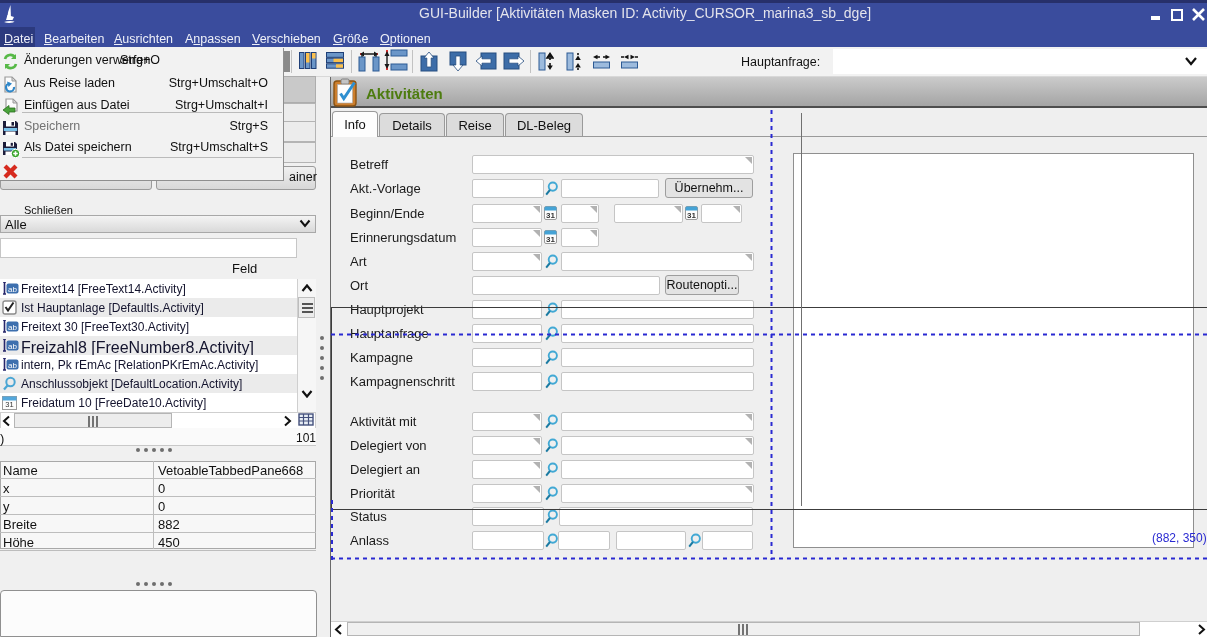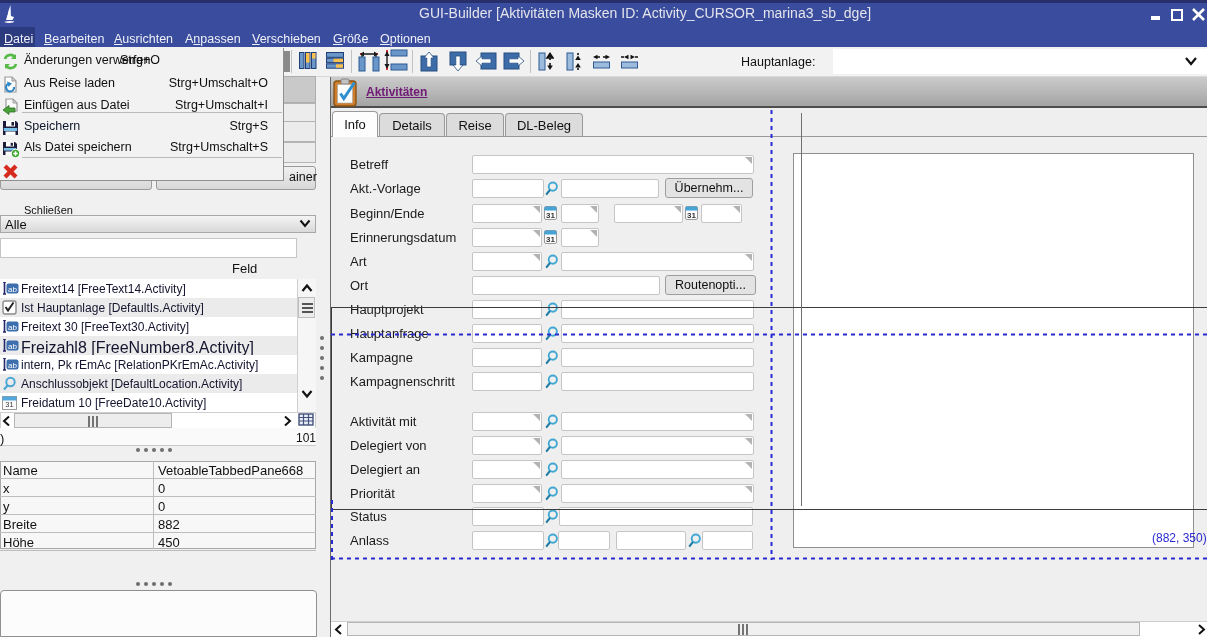--- a/index.html
+++ b/index.html
@@ -109,21 +109,21 @@
  <path d="M1 3 L5.5 0.8 L5.5 5.2 Z" fill="#111"></path>
  <path d="M18 3 L13.5 0.8 L13.5 5.2 Z" fill="#111"></path>
 </svg>
 <svg class="ab" style="left:620px;top:54px;" width="19" height="15" viewBox="0 0 19 15">
  <rect x="1.5" y="8" width="16" height="6" fill="#9dbbdd" stroke="#2d5a94"></rect>
  <path d="M1 3 L4 3 M15 3 L18 3" stroke="#111" stroke-width="1.6"></path>
  <path d="M8.5 3 L4 0.8 L4 5.2 Z" fill="#111" transform="rotate(180 6.25 3)"></path>
  <path d="M10.5 3 L15 0.8 L15 5.2 Z" fill="#111" transform="rotate(180 12.75 3)"></path>
 </svg>
 
-<div class="ab" style="left:741px;top:55px;font-size:12.5px;color:#111;">Hauptanlage:</div>
+<div class="ab" style="left:741px;top:55px;font-size:12.5px;color:#111;">Hauptanfrage:</div>
 <div class="ab" style="left:833px;top:49px;width:374px;height:25px;background:#fff;"></div>
 <svg class="ab" style="left:1184px;top:56px;" width="14" height="10" viewBox="0 0 14 10">
     <path d="M2 2 L7 8 L12 2" stroke="#111" stroke-width="2.2" fill="none"></path>
   </svg>
 
 <div class="ab" style="left:0;top:77px;width:330px;height:560px;background:#f0f0f0;"></div>
 <div class="ab" style="left:0;top:76px;width:316px;height:27px;background:#c9c9c9;border:1px solid #adadad;"></div>
 <div class="ab" style="left:0;top:103px;width:316px;height:19px;background:#ececec;border:1px solid #b4b4b4;"></div>
 <div class="ab" style="left:0;top:121px;width:316px;height:21px;background:#ececec;border:1px solid #b4b4b4;"></div>
 <div class="ab" style="left:0;top:142px;width:316px;height:21px;background:#ececec;border:1px solid #b4b4b4;"></div>
@@ -251,21 +251,21 @@
 <div class="ab" style="left:320px;top:376px;width:4px;height:4px;border-radius:50%;background:#6e6e6e;"></div>
 
 <div class="ab" style="left:330px;top:77px;width:877px;height:560px;background:#efefef;border-left:1px solid #6a6a6a;"></div>
 <div class="ab" style="left:331px;top:77px;width:876px;height:31px;background:linear-gradient(#cbcbcb,#a4a4a4);border-bottom:2px solid #4d4d4d;"></div>
 <svg class="ab" style="left:333px;top:78px;" width="25" height="29" viewBox="0 0 25 29">
  <rect x="1" y="3" width="22" height="25" rx="3" fill="#cd7f2e" stroke="#8a5313" stroke-width="1.4"></rect>
  <rect x="8" y="1" width="8" height="5" rx="1.5" fill="#c4c4c4" stroke="#808080"></rect>
  <rect x="4.5" y="6.5" width="15" height="18.5" fill="#fdfdfd" stroke="#a8a8a8" stroke-width="0.6"></rect>
  <path d="M7.5 15.5 L10.8 20.5 L21.5 4.5" stroke="#2e8fd0" stroke-width="3" fill="none"></path>
 </svg>
-<div class="ab" style="left:366px;top:85px;font-size:12px;font-weight:bold;color:#701a75;text-decoration:underline;">Aktivitäten</div>
+<div class="ab" style="left:366px;top:85px;font-size:15px;font-weight:bold;color:#4d7c0f;">Aktivitäten</div>
 
 <div class="ab" style="left:331px;top:136px;width:876px;height:1px;background:#9a9a9a;"></div>
 <div class="tab" style="left:379px;top:113px;width:66px;height:23px;line-height:23px;">Details</div>
 <div class="tab" style="left:446px;top:113px;width:58px;height:23px;line-height:23px;">Reise</div>
 <div class="tab" style="left:505px;top:113px;width:78px;height:23px;line-height:23px;">DL-Beleg</div>
 <div class="tab" style="left:332px;top:111px;width:46px;height:26px;line-height:25px;background:#fdfdfd;">Info</div>
 <div class="ab" style="left:793px;top:153px;width:401px;height:395px;background:#fff;border:1px solid #8f8f8f;"></div>
 <div class="lbl" style="left:350px;top:157px;">Betreff</div>
 <div class="fld" style="left:472px;top:155px;width:282px;">
     <div class="corner" style="right:1px;"></div>
@@ -319,21 +319,21 @@
   </div>
 <svg class="ab" style="left:544px;top:254px;" width="15" height="16" viewBox="0 0 15 16">
     <circle cx="8.8" cy="5.6" r="4.1" fill="none" stroke="#41a8d4" stroke-width="1.9"></circle>
     <path d="M5.9 9 L2.2 13.6" stroke="#1a7aa2" stroke-width="2"></path>
   </svg>
 <div class="fld" style="left:561px;top:252px;width:193px;">
     <div class="corner" style="right:1px;"></div>
   </div>
 <div class="lbl" style="left:350px;top:278px;">Ort</div>
 <div class="fld" style="left:472px;top:276px;width:188px;"></div>
-<div class="btn" style="left:665px;top:275px;width:91px;">Routenopti...</div>
+<div class="btn" style="left:665px;top:275px;width:74px;">Routenopti...</div>
 <div class="lbl" style="left:350px;top:302px;">Hauptprojekt</div>
 <div class="fld" style="left:472px;top:300px;width:70px;"></div>
 <svg class="ab" style="left:544px;top:302px;" width="15" height="16" viewBox="0 0 15 16">
     <circle cx="8.8" cy="5.6" r="4.1" fill="none" stroke="#41a8d4" stroke-width="1.9"></circle>
     <path d="M5.9 9 L2.2 13.6" stroke="#1a7aa2" stroke-width="2"></path>
   </svg>
 <div class="fld" style="left:561px;top:300px;width:193px;"></div>
 <div class="lbl" style="left:350px;top:326px;">Hauptanfrage</div>
 <div class="fld" style="left:472px;top:324px;width:70px;"></div>
 <svg class="ab" style="left:544px;top:326px;" width="15" height="16" viewBox="0 0 15 16">
@@ -470,21 +470,21 @@
 <div class="ab" style="left:24px;top:98px;font-size:12.5px;color:#0f0f0f;z-index:60;white-space:nowrap;">Einfügen aus Datei</div>
 <div class="ab" style="left:120px;top:98px;width:148px;font-size:12.5px;color:#0f0f0f;z-index:60;text-align:right;">Strg+Umschalt+I</div>
 <div class="ab" style="left:22px;top:112px;width:260px;height:1px;background:#bbb;z-index:60;"></div>
 <svg class="ab" style="left:2px;top:119px;z-index:60;" width="17" height="17" viewBox="0 0 17 17">
     <path d="M1 2 L14 2 L16 4 L16 16 L1 16 Z" fill="#1c1c3a"></path>
     <rect x="4" y="2" width="9" height="5.5" fill="#fff"></rect>
     <rect x="9.5" y="3" width="2.5" height="3.6" fill="#1c1c3a"></rect>
     <rect x="1.8" y="9" width="13.4" height="3" fill="#79c0e8"></rect>
     <rect x="3.5" y="12.5" width="10" height="3.5" fill="#fff"></rect>
   </svg>
-<div class="ab" style="left:24px;top:119px;font-size:12.5px;color:#0f172a;z-index:60;white-space:nowrap;">Speichern</div>
+<div class="ab" style="left:24px;top:119px;font-size:12.5px;color:#737373;z-index:60;white-space:nowrap;">Speichern</div>
 <div class="ab" style="left:120px;top:119px;width:148px;font-size:12.5px;color:#0f0f0f;z-index:60;text-align:right;">Strg+S</div>
 <svg class="ab" style="left:2px;top:140px;z-index:60;" width="18" height="18" viewBox="0 0 18 18">
     <path d="M1 2 L13 2 L15 4 L15 15 L1 15 Z" fill="#1c1c3a"></path>
     <rect x="4" y="2" width="8" height="4.5" fill="#fff"></rect>
     <rect x="8.7" y="2.8" width="2.2" height="3" fill="#1c1c3a"></rect>
     <rect x="1.8" y="8" width="12.4" height="2.6" fill="#79c0e8"></rect>
     <rect x="3.5" y="11.5" width="9" height="3.5" fill="#fff"></rect>
     <circle cx="13.5" cy="13.5" r="4.2" fill="#3aa52c" stroke="#fff" stroke-width="1"></circle>
     <path d="M13.5 11.2 L13.5 15.8 M11.2 13.5 L15.8 13.5" stroke="#fff" stroke-width="1.6"></path>
   </svg>

